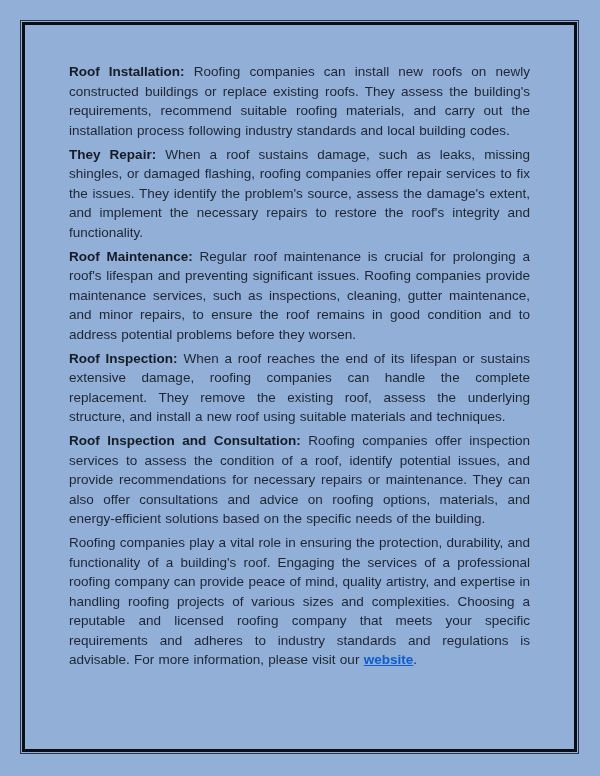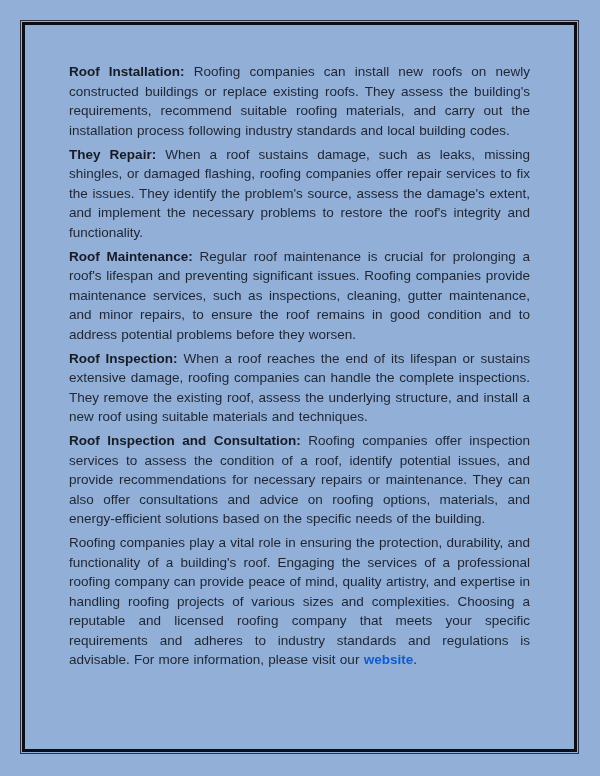--- a/index.html
+++ b/index.html
@@ -50,37 +50,38 @@
     text-justify: inter-word;
     word-spacing: 0.5px;
   }
   .para-label {
     font-weight: 700;
     color: #161b26;
   }
   .web-link {
     font-weight: 700;
     color: #0f5bd0;
+    text-decoration: underline;
     cursor: pointer;
   }
 </style>
 </head>
 <body>
 
 <div class="frame-outer">
   <div class="frame-inner">
     <div class="content">
 
       <p class="para"><span class="para-label">Roof Installation:</span> <span>Roofing companies can install new roofs on newly constructed buildings or replace existing roofs. They assess the building's requirements, recommend suitable roofing materials, and carry out the installation process following industry standards and local building codes.</span></p>
 
-      <p class="para"><span class="para-label">They Repair:</span> <span>When a roof sustains damage, such as leaks, missing shingles, or damaged flashing, roofing companies offer repair services to fix the issues. They identify the problem's source, assess the damage's extent, and implement the necessary problems to restore the roof's integrity and functionality.</span></p>
+      <p class="para"><span class="para-label">They Repair:</span> <span>When a roof sustains damage, such as leaks, missing shingles, or damaged flashing, roofing companies offer repair services to fix the issues. They identify the problem's source, assess the damage's extent, and implement the necessary repairs to restore the roof's integrity and functionality.</span></p>
 
       <p class="para"><span class="para-label">Roof Maintenance:</span> <span>Regular roof maintenance is crucial for prolonging a roof's lifespan and preventing significant issues. Roofing companies provide maintenance services, such as inspections, cleaning, gutter maintenance, and minor repairs, to ensure the roof remains in good condition and to address potential problems before they worsen.</span></p>
 
-      <p class="para"><span class="para-label">Roof Inspection:</span> <span>When a roof reaches the end of its lifespan or sustains extensive damage, roofing companies can handle the complete inspections. They remove the existing roof, assess the underlying structure, and install a new roof using suitable materials and techniques.</span></p>
+      <p class="para"><span class="para-label">Roof Inspection:</span> <span>When a roof reaches the end of its lifespan or sustains extensive damage, roofing companies can handle the complete replacement. They remove the existing roof, assess the underlying structure, and install a new roof using suitable materials and techniques.</span></p>
 
       <p class="para"><span class="para-label">Roof Inspection and Consultation:</span> <span>Roofing companies offer inspection services to assess the condition of a roof, identify potential issues, and provide recommendations for necessary repairs or maintenance. They can also offer consultations and advice on roofing options, materials, and energy-efficient solutions based on the specific needs of the building.</span></p>
 
       <p class="para"><span>Roofing companies play a vital role in ensuring the protection, durability, and functionality of a building's roof. Engaging the services of a professional roofing company can provide peace of mind, quality artistry, and expertise in handling roofing projects of various sizes and complexities. Choosing a reputable and licensed roofing company that meets your specific requirements and adheres to industry standards and regulations is advisable. For more information, please visit our </span><a class="web-link">website</a><span>.</span></p>
 
     </div>
   </div>
 </div>
 
 </body></html>

